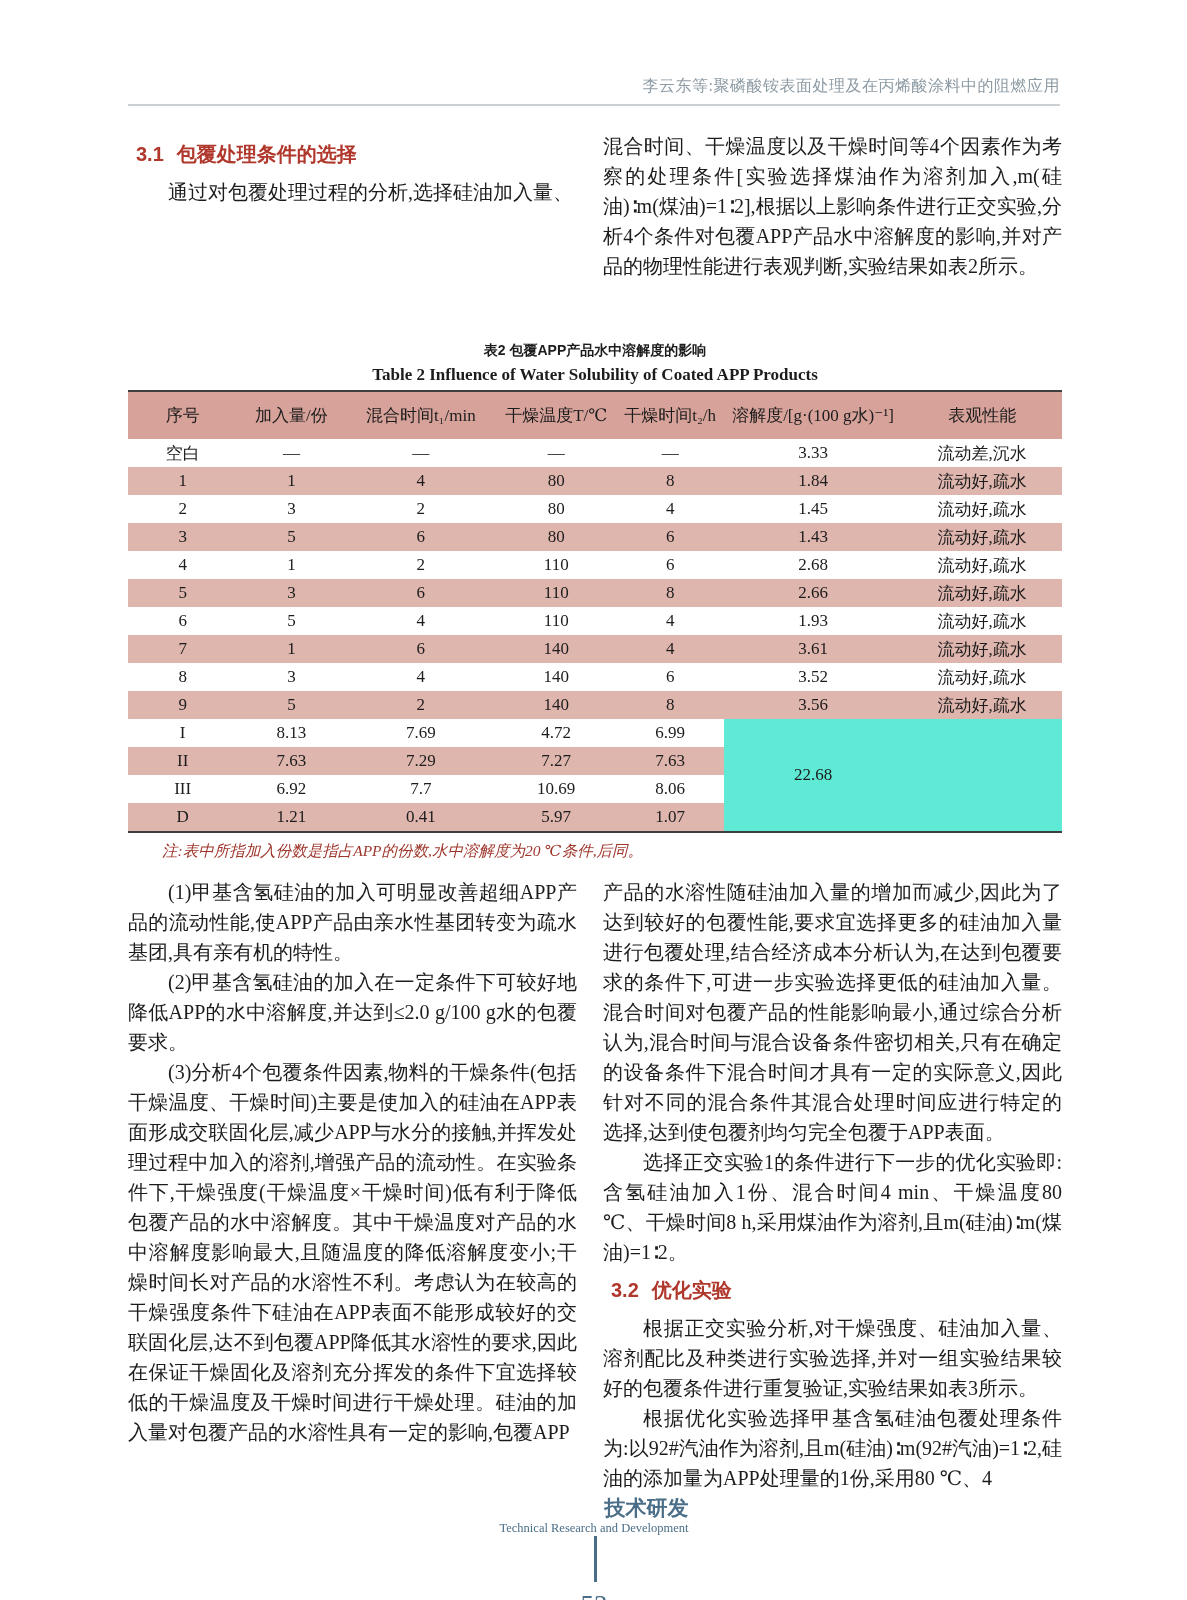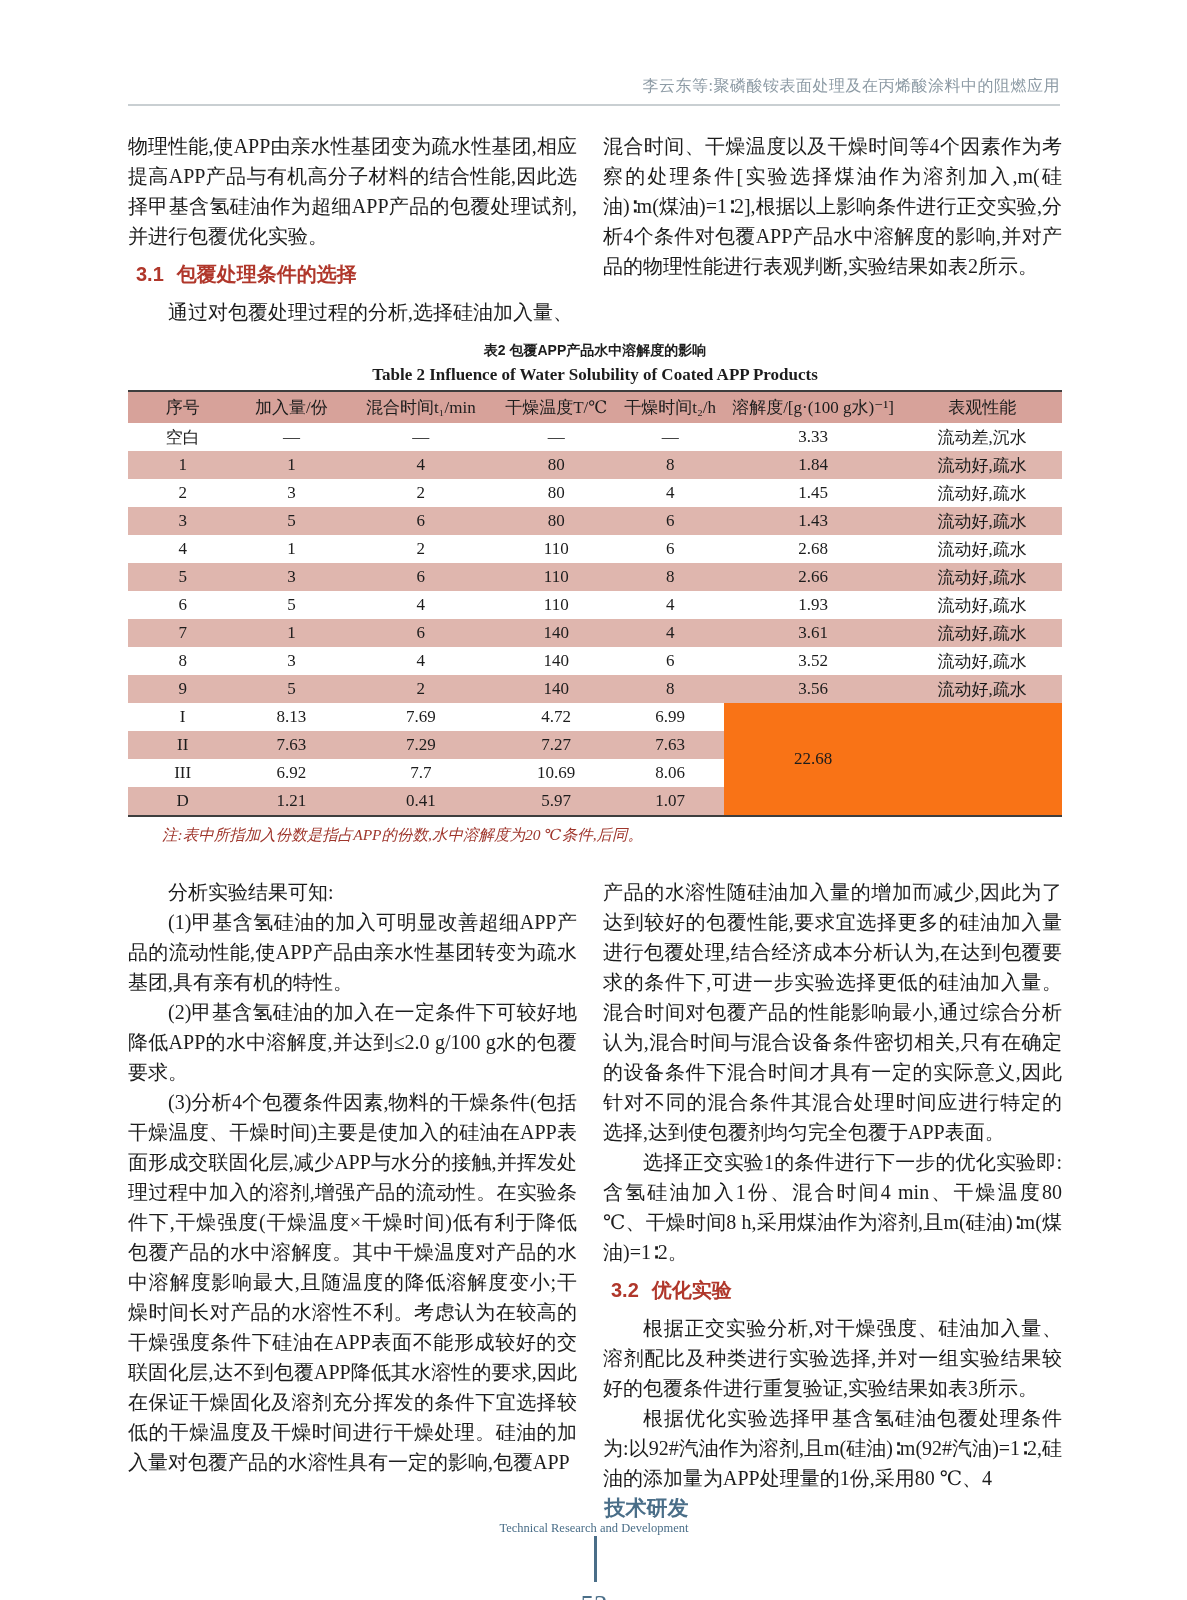--- a/index.html
+++ b/index.html
@@ -46,26 +46,26 @@
   }
   .t-en{margin:0;text-align:center;font-size:17px;line-height:24px;font-weight:bold;}
   table.solu{
     width:100%;margin-top:3px;border-collapse:collapse;
     border-top:2px solid var(--table-border-dark);
     border-bottom:2px solid var(--table-border-dark);
     font-size:17px;
   }
   table.solu th{
     background:var(--table-header-bg);font-weight:normal;height:31px;
-    text-align:center;vertical-align:middle;padding:0 2px;margin-left:9px;
+    text-align:center;vertical-align:middle;padding:8px 2px;margin-left:9px;
   }
   table.solu td{height:28px;text-align:center;vertical-align:middle;padding:0 2px;}
   table.solu tr.stripe td{background:var(--table-stripe-bg);}
   table.solu td.cell-stripe{background:var(--table-stripe-bg);}
-  table.solu td.merged-cell{background:#f97316;}
+  table.solu td.merged-cell{background:#5eead4;}
   .note{
     margin:7px 0 0 0;padding-left:34px;font-size:15.5px;line-height:22px;
     font-style:italic;color:var(--note-red);
   }
   
   .pfooter{
     position:absolute;top:1496px;left:128px;width:932px;
     display:flex;justify-content:flex-end;align-items:center;color:var(--footer-blue);flex-direction:column;
   }
   .f-text{text-align:right;}
@@ -77,21 +77,20 @@
 </head>
 <body>
 
 <div class="page">
 
   <div class="pheader">李云东等:聚磷酸铵表面处理及在丙烯酸涂料中的阻燃应用</div>
   <div class="hrule"></div>
 
   <div class="cols top">
     <div class="col-l">
-      <p class="body">物理性能,使APP由亲水性基团变为疏水性基团,相应提高APP产品与有机高分子材料的结合性能,因此选择甲基含氢硅油作为超细APP产品的包覆处理试剂,并进行包覆优化实验。</p>
       <h3 class="sec-head">
         <span class="num">3.1</span><span>包覆处理条件的选择</span>
       </h3>
       <p class="body indent">通过对包覆处理过程的分析,选择硅油加入量、</p>
     </div>
     <div class="col-r">
       <p class="body">混合时间、干燥温度以及干燥时间等4个因素作为考察的处理条件[实验选择煤油作为溶剂加入,m(硅油)∶m(煤油)=1∶2],根据以上影响条件进行正交实验,分析4个条件对包覆APP产品水中溶解度的影响,并对产品的物理性能进行表观判断,实验结果如表2所示。</p>
     </div>
   </div>
 
@@ -240,21 +239,20 @@
             <td class="cell-stripe">5.97</td>
             <td class="cell-stripe">1.07</td>
           </tr>
         </tbody>
     </table>
     <p class="note">注:表中所指加入份数是指占APP的份数,水中溶解度为20 ℃条件,后同。</p>
   </div>
 
   <div class="cols bottom">
     <div class="col-l">
-      <p class="body indent">分析实验结果可知:</p>
       <p class="body indent">(1)甲基含氢硅油的加入可明显改善超细APP产品的流动性能,使APP产品由亲水性基团转变为疏水基团,具有亲有机的特性。</p>
       <p class="body indent">(2)甲基含氢硅油的加入在一定条件下可较好地降低APP的水中溶解度,并达到≤2.0 g/100 g水的包覆要求。</p>
       <p class="body indent">(3)分析4个包覆条件因素,物料的干燥条件(包括干燥温度、干燥时间)主要是使加入的硅油在APP表面形成交联固化层,减少APP与水分的接触,并挥发处理过程中加入的溶剂,增强产品的流动性。在实验条件下,干燥强度(干燥温度×干燥时间)低有利于降低包覆产品的水中溶解度。其中干燥温度对产品的水中溶解度影响最大,且随温度的降低溶解度变小;干燥时间长对产品的水溶性不利。考虑认为在较高的干燥强度条件下硅油在APP表面不能形成较好的交联固化层,达不到包覆APP降低其水溶性的要求,因此在保证干燥固化及溶剂充分挥发的条件下宜选择较低的干燥温度及干燥时间进行干燥处理。硅油的加入量对包覆产品的水溶性具有一定的影响,包覆APP</p>
     </div>
     <div class="col-r">
       <p class="body">产品的水溶性随硅油加入量的增加而减少,因此为了达到较好的包覆性能,要求宜选择更多的硅油加入量进行包覆处理,结合经济成本分析认为,在达到包覆要求的条件下,可进一步实验选择更低的硅油加入量。混合时间对包覆产品的性能影响最小,通过综合分析认为,混合时间与混合设备条件密切相关,只有在确定的设备条件下混合时间才具有一定的实际意义,因此针对不同的混合条件其混合处理时间应进行特定的选择,达到使包覆剂均匀完全包覆于APP表面。</p>
       <p class="body indent">选择正交实验1的条件进行下一步的优化实验即:含氢硅油加入1份、混合时间4 min、干燥温度80 ℃、干燥时间8 h,采用煤油作为溶剂,且m(硅油)∶m(煤油)=1∶2。</p>
       <h3 class="sec-head">
         <span class="num">3.2</span><span>优化实验</span>
       </h3>

